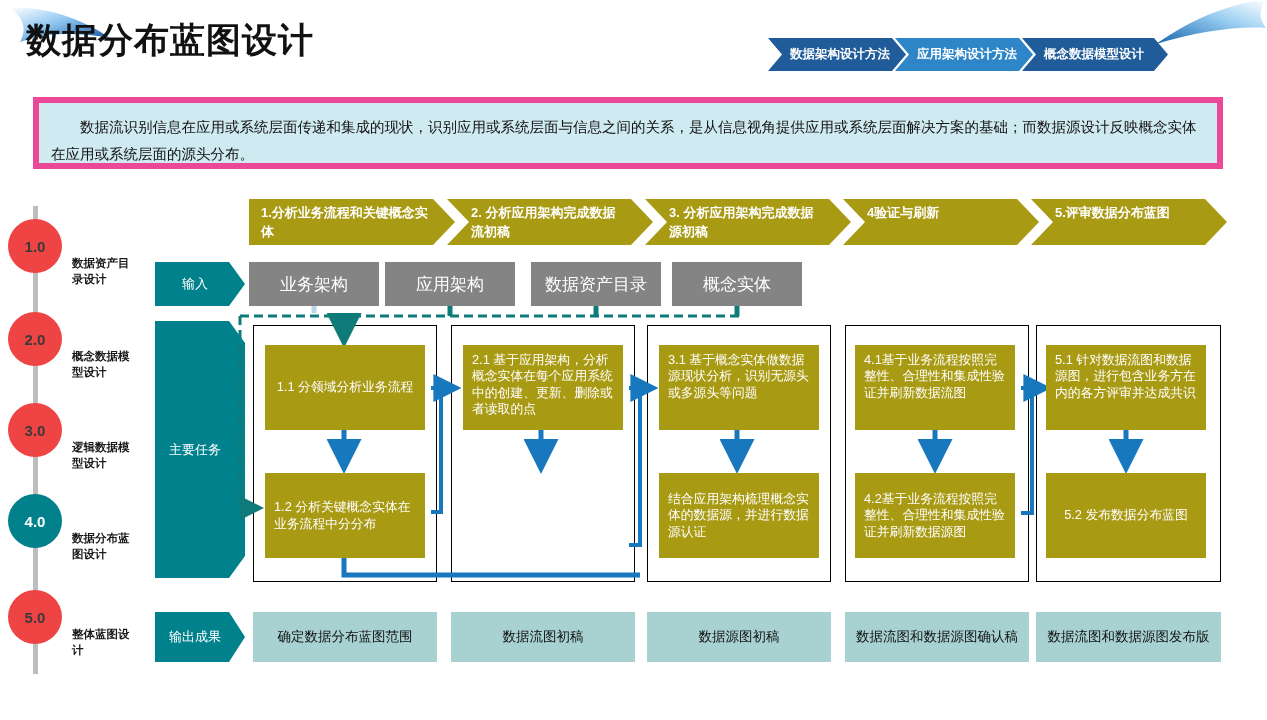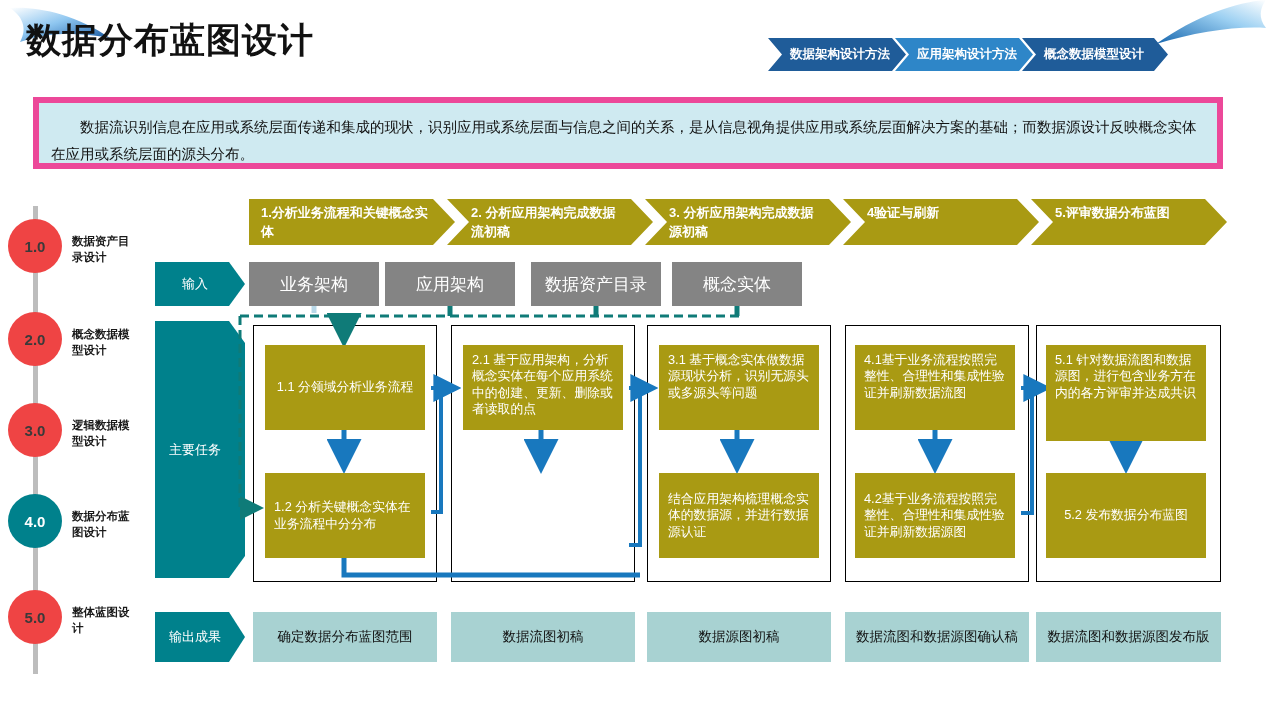--- a/index.html
+++ b/index.html
@@ -49,21 +49,21 @@
     text-indent:2em;
   }
 
   
   .tl-line{position:absolute;left:33px;top:206px;width:5px;height:468px;background:#BDBDBD;}
   .tl-node{position:absolute;left:8px;width:54px;height:54px;border-radius:50%;
     background:#ef4444;color:#3A3A3A;font-size:15px;font-weight:bold;
     display:flex;align-items:center;justify-content:center;}
   .tl-node.active{background:#00818C;color:#ffffff;}
   .tl-label{position:absolute;left:72px;width:66px;font-size:11.5px;font-weight:bold;
-    color:#1A1A1A;line-height:1.35;}
+    color:#1A1A1A;line-height:1.35;margin-top:22px;}
 
   
   .row-tag{
     position:absolute;background:#00818C;color:#ffffff;
     display:flex;align-items:center;justify-content:center;
     font-size:13px;
     clip-path:polygon(0 0, calc(100% - 16px) 0, 100% 50%, calc(100% - 16px) 100%, 0 100%);
     padding-right:10px;box-sizing:border-box;
   }
   .tag-input{left:155px;top:262px;width:90px;height:44px;}
@@ -235,21 +235,21 @@
   <div class="task" style="left:265px;top:473px;width:160px;height:85px;display:flex;align-items:center;">1.2 分析关键概念实体在业务流程中分分布</div>
 
   <div class="task" style="left:463px;top:345px;width:160px;height:85px;">2.1 基于应用架构，分析概念实体在每个应用系统中的创建、更新、删除或者读取的点</div>
 
   <div class="task" style="left:659px;top:345px;width:160px;height:85px;">3.1 基于概念实体做数据源现状分析，识别无源头或多源头等问题</div>
   <div class="task" style="left:659px;top:473px;width:160px;height:85px;display:flex;align-items:center;">结合应用架构梳理概念实体的数据源，并进行数据源认证</div>
 
   <div class="task" style="left:855px;top:345px;width:160px;height:85px;">4.1基于业务流程按照完整性、合理性和集成性验证并刷新数据流图</div>
   <div class="task" style="left:855px;top:473px;width:160px;height:85px;display:flex;align-items:center;">4.2基于业务流程按照完整性、合理性和集成性验证并刷新数据源图</div>
 
-  <div class="task" style="left:1046px;top:345px;width:160px;height:96px;">5.1 针对数据流图和数据源图，进行包含业务方在内的各方评审并达成共识</div>
+  <div class="task" style="left:1046px;top:345px;width:160px;height:85px;">5.1 针对数据流图和数据源图，进行包含业务方在内的各方评审并达成共识</div>
   <div class="task mid" style="left:1046px;top:473px;width:160px;height:85px;">5.2 发布数据分布蓝图</div>
 
   <div class="outbox" style="left:253px;width:184px;">确定数据分布蓝图范围</div>
   <div class="outbox" style="left:451px;width:184px;">数据流图初稿</div>
   <div class="outbox" style="left:647px;width:184px;">数据源图初稿</div>
   <div class="outbox" style="left:845px;width:184px;">数据流图和数据源图确认稿</div>
   <div class="outbox" style="left:1036px;width:185px;">数据流图和数据源图发布版</div>
 
 </div>
 

